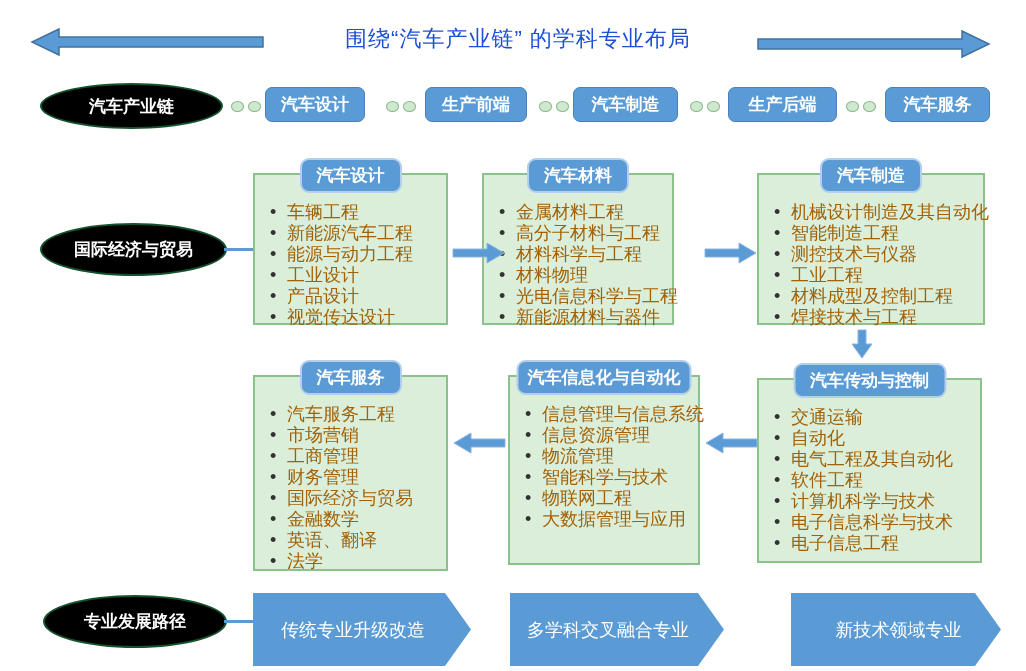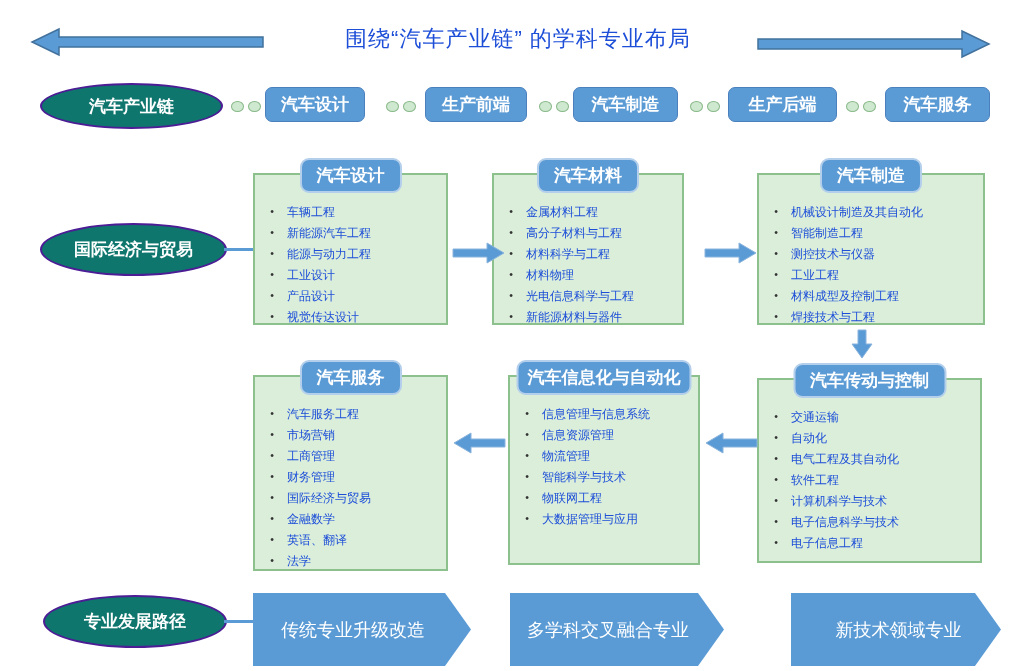--- a/index.html
+++ b/index.html
@@ -2,37 +2,37 @@
 <html><head>
 <meta charset="utf-8">
 <style>
   html,body{margin:0;padding:0;background:#ffffff;}
   .canvas{position:relative;width:1026px;height:671px;background:#ffffff;
     font-family:"Liberation Sans","DejaVu Sans",sans-serif;overflow:hidden;}
 
   .title{position:absolute;left:308px;top:24px;width:420px;text-align:center;
     font-size:22px;color:#1d4ed8;letter-spacing:1px;white-space:nowrap;}
 
-  .ellipse{position:absolute;background:#0f766e;border:2px solid #4c1d95;border-radius:50%;
+  .ellipse{position:absolute;background:#000000;border:2px solid #14532d;border-radius:50%;
     display:flex;align-items:center;justify-content:center;color:#fff;font-weight:bold;
     font-size:17px;box-sizing:border-box;text-align:center;}
 
   .chain-box{position:absolute;top:87px;height:35px;background:#5b9bd5;border:1px solid #4a80bd;
     border-radius:7px;display:flex;align-items:center;justify-content:center;color:#fff;
     font-weight:bold;font-size:17px;box-sizing:border-box;}
 
   .dots{position:absolute;top:101px;display:flex;gap:4px;}
   .dot{width:13px;height:11px;border-radius:50%;background:#cfe8d0;border:1px solid #88b888;box-sizing:border-box;}
 
   .group-box{position:absolute;background:#daeeda;border:2px solid #8cc08c;box-sizing:border-box;}
   .group-header{position:absolute;top:-17px;left:50%;transform:translateX(-50%);
     background:#5b9bd5;border:2px solid #b3cfeb;border-radius:9px;color:#fff;font-weight:bold;
     font-size:17px;padding:4px 15px;white-space:nowrap;box-sizing:border-box;}
   .majors{list-style:none;margin:27px 0 0 0;padding:0 4px 0 13px;}
-  .majors li{position:relative;padding-left:19px;font-size:12px;line-height:21px;color:#1d4ed8;white-space:nowrap;font-family:Liberation Serif, serif;}
+  .majors li{position:relative;padding-left:19px;font-size:18px;line-height:21px;color:#a16207;white-space:nowrap;}
   .majors li::before{content:"\2022";position:absolute;left:2px;color:#333;}
 
   .hline{position:absolute;height:3px;background:#5b9bd5;}
 
   .arrow-wrap{position:absolute;line-height:0;}
 
   .pent{position:absolute;top:593px;height:73px;background:#5b9bd5;
     clip-path:polygon(0 0,calc(100% - 26px) 0,100% 50%,calc(100% - 26px) 100%,0 100%);
     display:flex;align-items:center;justify-content:center;color:#fff;font-weight:normal;
     font-size:18px;padding-right:18px;box-sizing:border-box;}
@@ -89,21 +89,21 @@
     <div class="group-header">汽车设计</div>
     <ul class="majors">
         <li>车辆工程</li>
         <li>新能源汽车工程</li>
         <li>能源与动力工程</li>
         <li>工业设计</li>
         <li>产品设计</li>
         <li>视觉传达设计</li>
       </ul>
   </div>
-  <div class="group-box" style="left:492px;top:173px;width:192px;height:152px;">
+  <div class="group-box" style="left:482px;top:173px;width:192px;height:152px;">
     <div class="group-header">汽车材料</div>
     <ul class="majors">
         <li>金属材料工程</li>
         <li>高分子材料与工程</li>
         <li>材料科学与工程</li>
         <li>材料物理</li>
         <li>光电信息科学与工程</li>
         <li>新能源材料与器件</li>
       </ul>
   </div>

